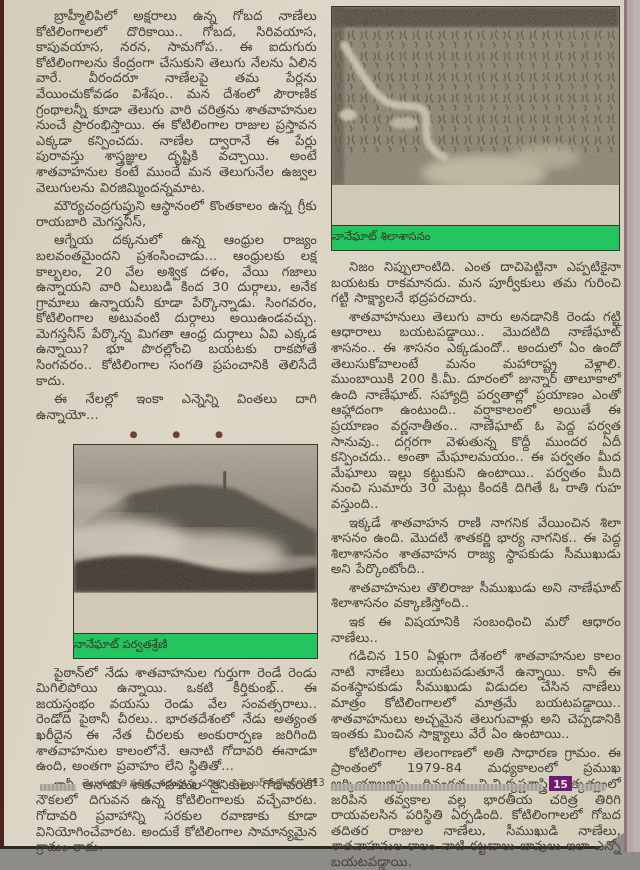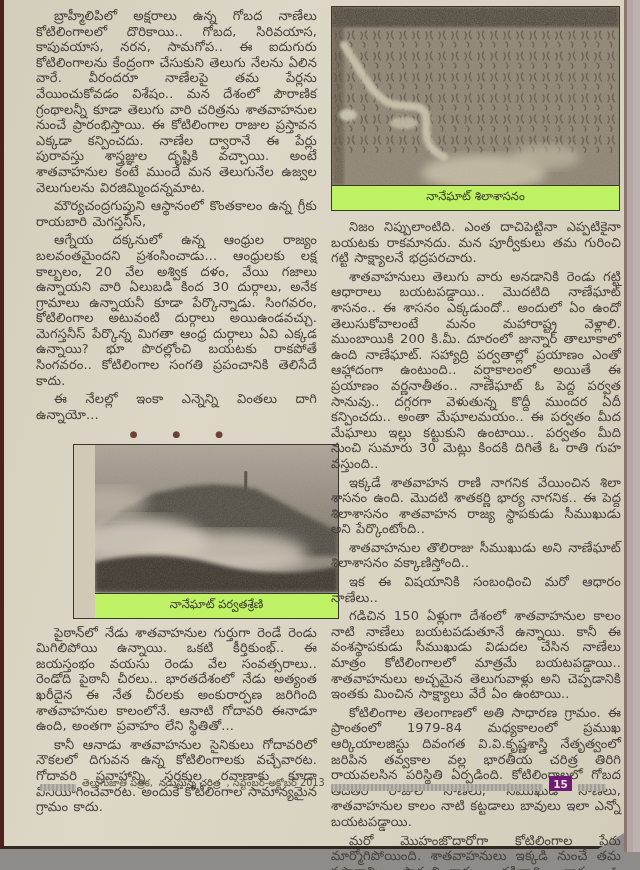--- a/index.html
+++ b/index.html
@@ -30,26 +30,26 @@
   }
   p.no-indent{text-indent:0;}
   .sep{
     text-align:center;color:#6d4138;font-size:9px;letter-spacing:16px;
     margin:7px 0 5px 16px;
   }
   figure{margin:0;}
   .fig{
     border:1.5px solid #3c362c;background:#cfc9b6;
   }
-  .fig-left{width:243px;margin:5px 0 6px 37px;padding-left:21px;}
+  .fig-left{width:243px;margin:5px 0 6px 37px;}
   .fig-right{width:287px;margin:0 0 8px 0;}
   .fig svg{display:block;width:100%;}
   figcaption{
-    border-top:1.5px solid #3c362c;text-align:center;color:#3a352b;
-    font-size:11.5px;padding:3px 0 4px 0;background:#bef264;
+    border-top:1.5px solid #3c362c;text-align:left;color:#3a352b;
+    font-size:11.5px;padding:3px 0 4px 0;background:#22c55e;margin-top:40px;
   }
   .footer{
     position:absolute;left:40px;top:775px;width:566px;height:16px;
     display:flex;align-items:flex-end;gap:6px;
     font-size:9.8px;color:#575243;white-space:nowrap;
   }
   .strip{
     height:7px;border-radius:1px;
     background:repeating-linear-gradient(90deg,#a09e95 0 2px,#b8b6ad 2px 4px);
   }

